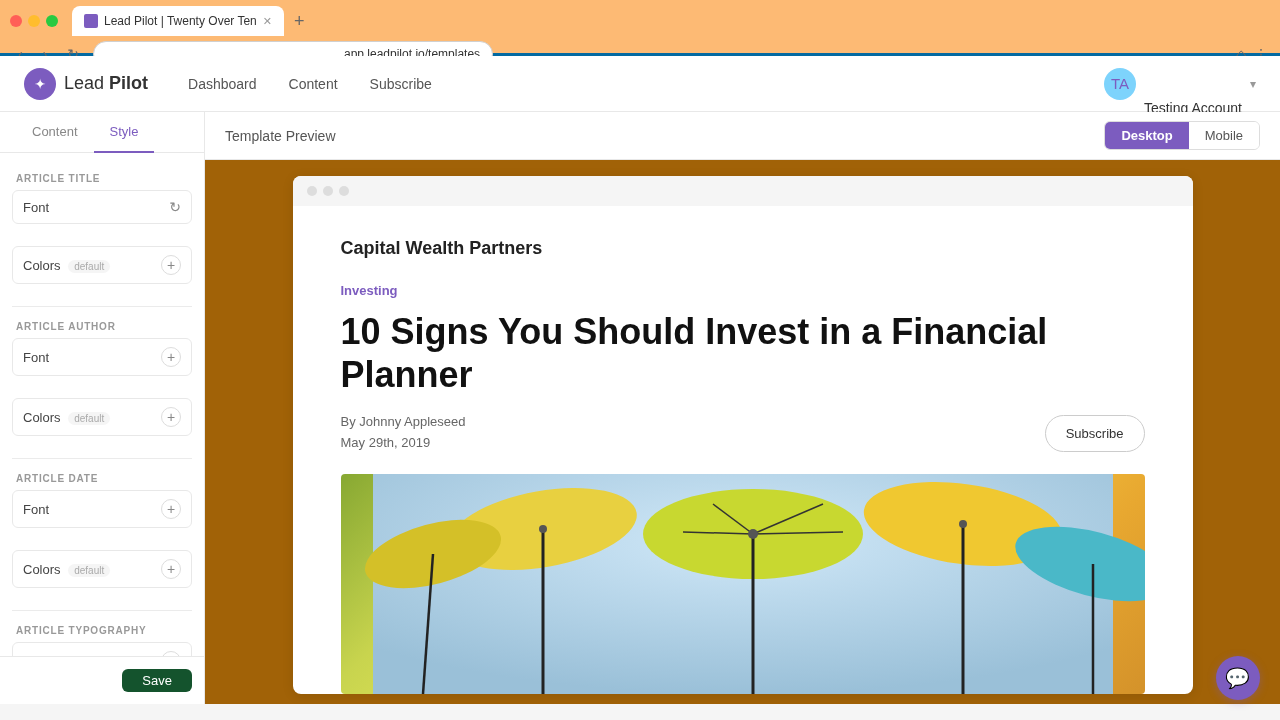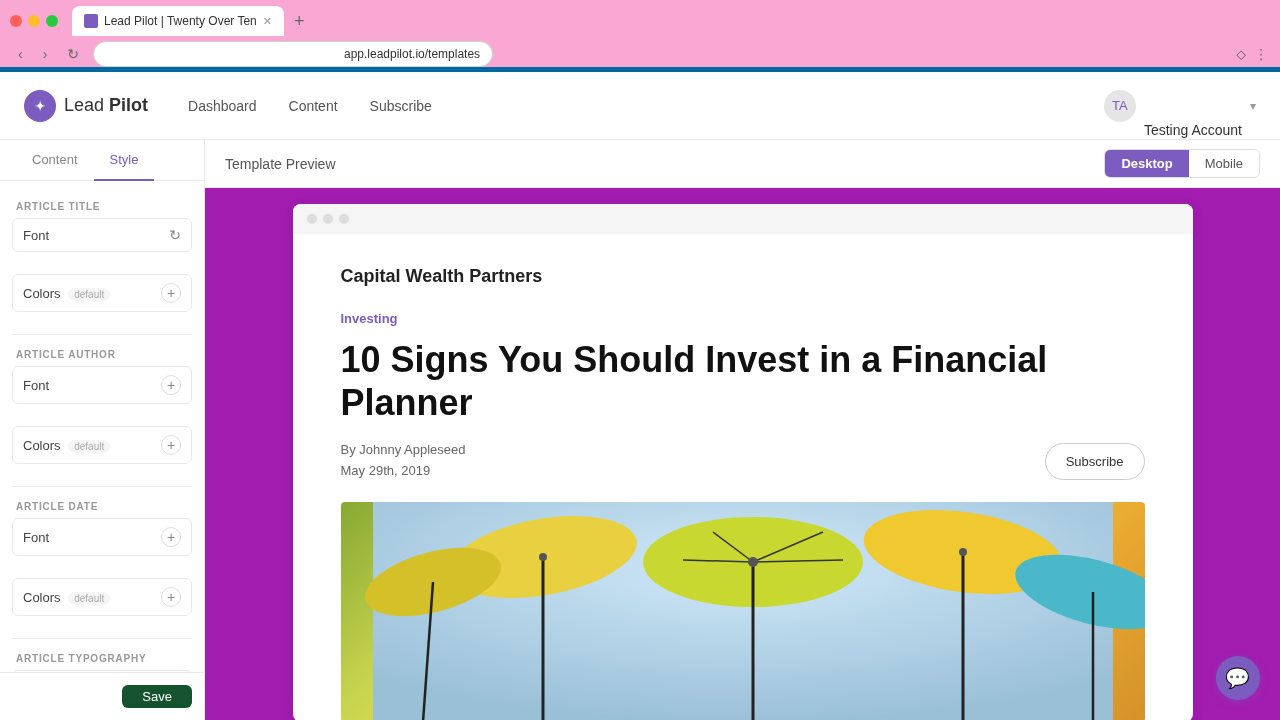--- a/index.html
+++ b/index.html
@@ -1,22 +1,22 @@
 <!DOCTYPE html>
 <html><head>
   <meta charset="utf-8">
   <style>
     * { box-sizing: border-box; margin: 0; padding: 0; }
     body { font-family: -apple-system, BlinkMacSystemFont, 'Segoe UI', sans-serif; background: #f5f5f5; width: 1280px; height: 720px; overflow: hidden; }
 
     
     .browser-chrome {
-      background: #f9a8d4;
-      height: 72px;
-      border-bottom: 5px solid #0369a1;
+      background: #fdba74;
+      height: 56px;
+      border-bottom: 3px solid #0369a1;
     }
     .tab-bar {
       display: flex;
       align-items: center;
       height: 36px;
       padding: 6px 10px 0;
       gap: 4px;
     }
     .browser-controls {
       display: flex;
@@ -64,34 +64,34 @@
     .browser-actions { margin-left: auto; display: flex; gap: 8px; }
     .browser-action-btn { background: none; border: none; font-size: 14px; color: #666; cursor: pointer; }
 
     
     .app { display: flex; flex-direction: column; height: calc(720px - 72px); }
 
     
     .top-nav {
       background: #fff;
       border-bottom: 1px solid #e8e8e8;
-      height: 68px;
+      height: 56px;
       display: flex;
       align-items: center;
       padding: 0 24px;
     }
     .logo { display: flex; align-items: center; gap: 8px; margin-right: 40px; }
     .logo-icon { width: 32px; height: 32px; background: #7c5cbf; border-radius: 50%; display: flex; align-items: center; justify-content: center; }
     .logo-icon::after { content: '✦'; color: #fff; font-size: 14px; }
     .logo-text { font-size: 18px; font-weight: 400; color: #333; }
     .logo-text strong { font-weight: 700; }
     .nav-links { display: flex; gap: 32px; }
     .nav-link { font-size: 14px; color: #555; cursor: pointer; text-decoration: none; }
     .user-area { margin-left: auto; display: flex; align-items: center; gap: 8px; }
-    .avatar { width: 32px; height: 32px; border-radius: 50%; background: #e5e5e5; display: flex; align-items: center; justify-content: center; font-size: 13px; color: #7c5cbf; }
+    .avatar { width: 32px; height: 32px; border-radius: 50%; background: #7dd3fc; display: flex; align-items: center; justify-content: center; font-size: 15px; color: #7c5cbf; }
     .user-name { font-size: 14px; color: #333; margin-top: 48px; }
     .chevron { color: #999; font-size: 12px; }
 
     
     .main { display: flex; flex: 1; overflow: hidden; }
 
     
     .left-panel {
       width: 205px;
       background: #fff;
@@ -193,21 +193,21 @@
     .view-btn.active {
       background: #7c5cbf;
       color: #fff;
       font-weight: bold;
     }
 
     
     .preview-area {
       flex: 1;
       overflow-y: auto;
-      background: #a21caf;
+      background: #a16207;
       padding: 16px;
     }
     .preview-browser {
       background: #fff;
       border-radius: 8px;
       overflow: hidden;
       box-shadow: 0 2px 12px rgba(0,0,0,0.1);
       max-width: 900px;
       margin: 0 auto;
     }

